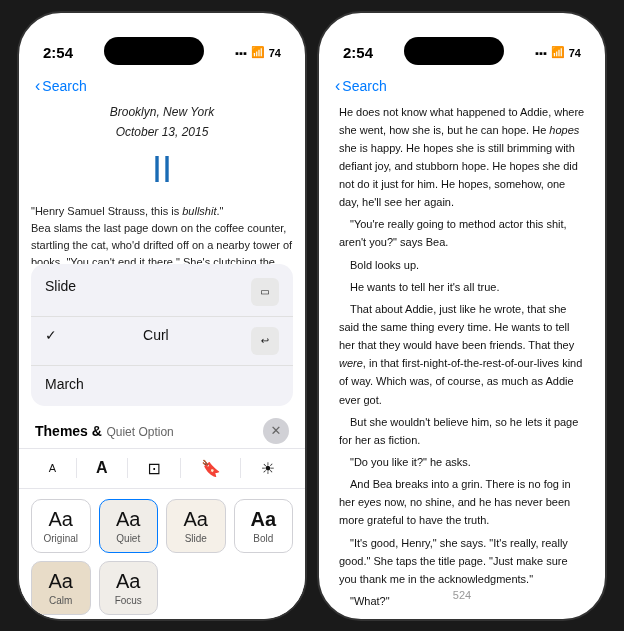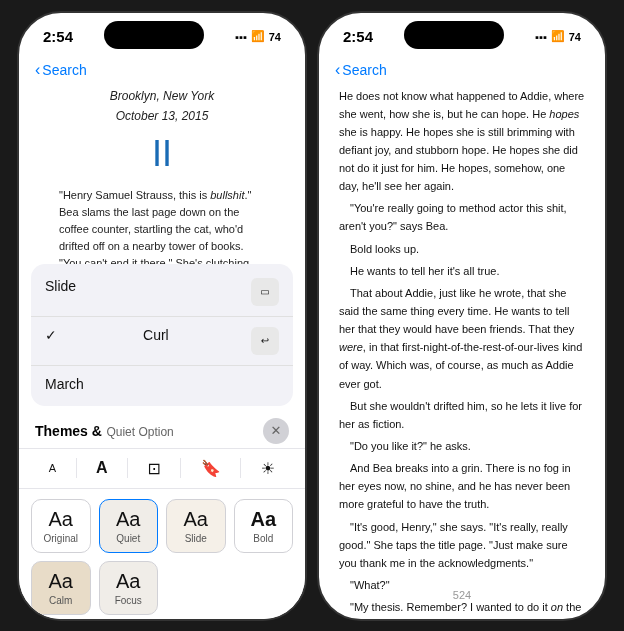--- a/index.html
+++ b/index.html
@@ -25,21 +25,21 @@
       border-radius: 44px;
       overflow: hidden;
       position: relative;
       border: 2px solid #333;
     }
     
     .status-bar {
       display: flex;
       justify-content: space-between;
       align-items: center;
-      padding: 8px 24px 4px;
+      padding: 24px 24px 4px;
       font-size: 13px;
       font-weight: 600;
     }
     .status-time { font-size: 15px; font-weight: 700; }
     .status-icons { display: flex; align-items: center; gap: 4px; font-size: 11px; }
     
     .dynamic-island {
       width: 100px;
       height: 28px;
       background: #000;
@@ -56,21 +56,21 @@
       color: #007aff;
       font-size: 14px;
       display: flex;
       align-items: center;
       gap: 2px;
     }
     .back-chevron { font-size: 16px; }
 
     
     .book-content {
-      padding: 0 40px;
+      padding: 0 12px;
       font-size: 11.5px;
       line-height: 1.5;
       color: #111;
       height: 260px;
       overflow: hidden;
       position: relative;
     }
     .book-location {
       text-align: center;
       font-style: italic;
@@ -337,21 +337,21 @@
       </div>
     </div>
 
     <div class="right-content">
       <div class="right-text">
         <p>He does not know what happened to Addie, where she went, how she is, but he can hope. He <em>hopes</em> she is happy. He hopes she is still brimming with defiant joy, and stubborn hope. He hopes she did not do it just for him. He hopes, somehow, one day, he'll see her again.</p>
         <p>"You're really going to method actor this shit, aren't you?" says Bea.</p>
         <p>Bold looks up.</p>
         <p>He wants to tell her it's all true.</p>
         <p>That about Addie, just like he wrote, that she said the same thing every time. He wants to tell her that they would have been friends. That they <em>were</em>, in that first-night-of-the-rest-of-our-lives kind of way. Which was, of course, as much as Addie ever got.</p>
-        <p>But she wouldn't drifted him, so he lets it live for her as fiction.</p>
+        <p>But she wouldn't believe him, so he lets it page for her as fiction.</p>
         <p>"Do you like it?" he asks.</p>
         <p>And Bea breaks into a grin. There is no fog in her eyes now, no shine, and he has never been more grateful to have the truth.</p>
         <p>"It's good, Henry," she says. "It's really, really good." She taps the title page. "Just make sure you thank me in the acknowledgments."</p>
         <p>"What?"</p>
         <p>"My thesis. Remember? I wanted to do it <em>on</em> the girl in those pieces. The ghost in the — still. That's her, isn't it?"</p>
 
       </div>
     </div>
 
     <div class="page-num">524</div>

